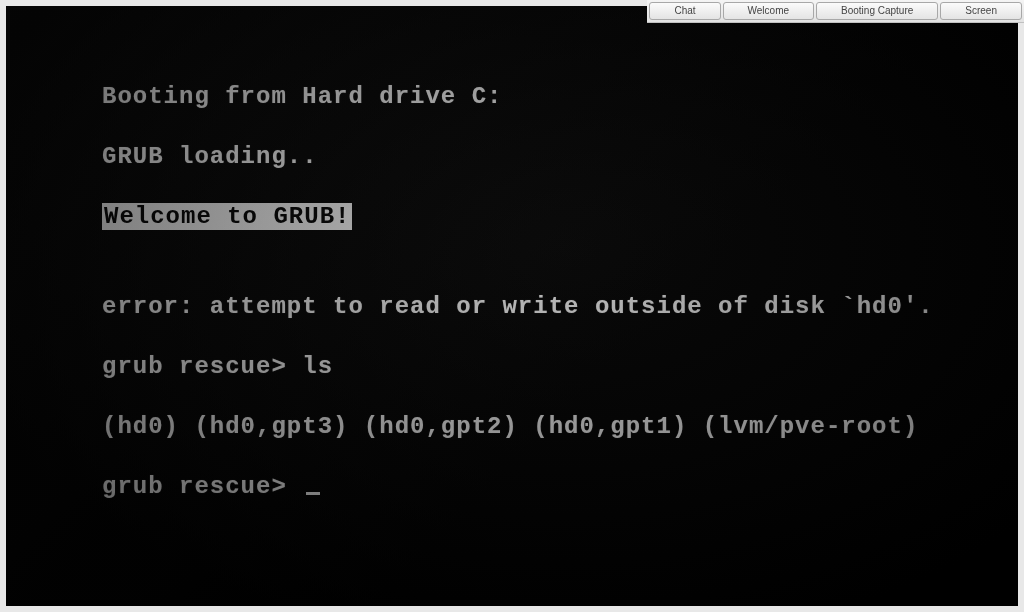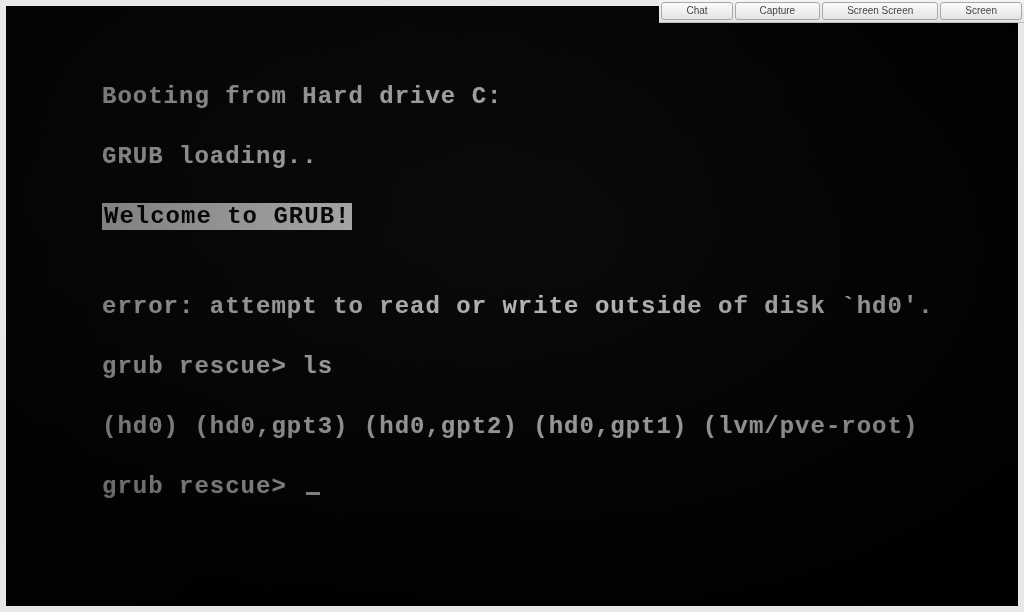--- a/index.html
+++ b/index.html
@@ -91,22 +91,22 @@
   }
   .nowrap { white-space: pre; }
   .row { display:block; }
 </style>
 </head>
 <body>
 
 <div class="window-frame">
   <div class="toolbar">
     <button>Chat</button>
-    <button>Capture</button>
-    <button>Screen Screen</button>
+    <button>Welcome</button>
+    <button>Booting Capture</button>
     <button>Screen</button>
   </div>
 
   <div class="screen-wrap">
     <div class="terminal">
 <span class="row">Booting from Hard drive C:</span>
 <span class="row">GRUB loading..</span>
 <span class="row"><span class="inv">Welcome to GRUB!</span></span>
 <span class="row"></span>
 <span class="row">error: attempt to read or write outside of disk `hd0'.</span>

